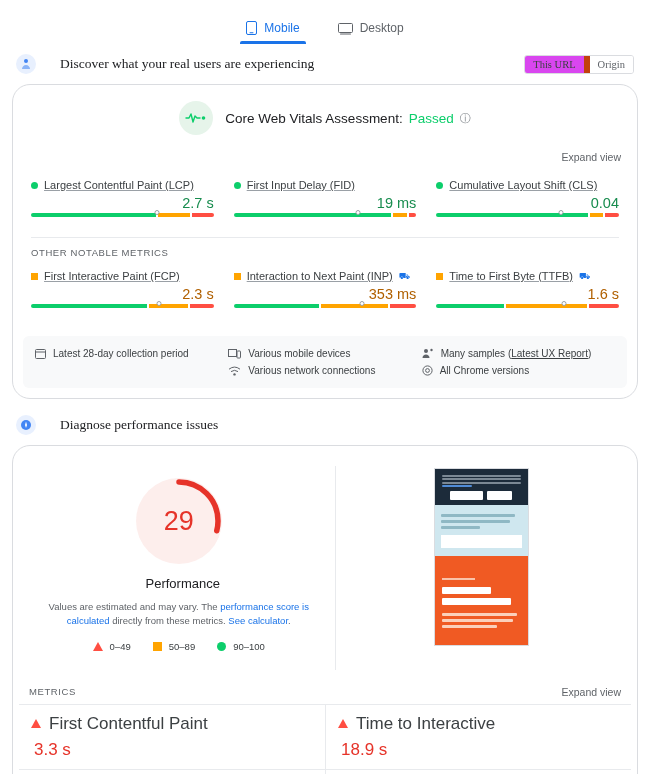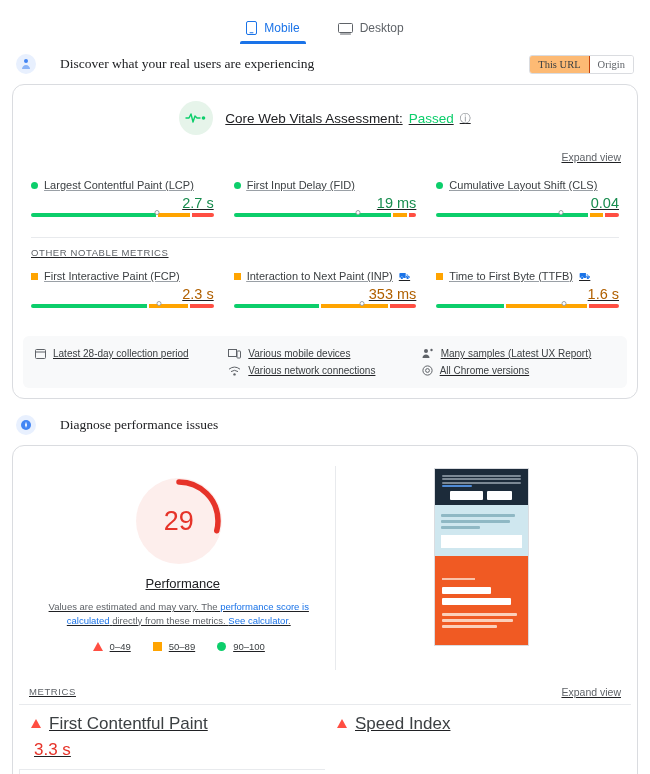--- a/index.html
+++ b/index.html
@@ -38,25 +38,25 @@
   .section-head .sh-title { font-size: 13.5px; color: #202124; flex: 1; }
   .badge-ic {
     width: 20px; height: 20px; border-radius: 50%;
     background: #e8f0fe; display: flex; align-items: center; justify-content: center;
   }
   .toggle-group {
     display: flex; border: 1px solid #dadce0; border-radius: 3px; overflow: hidden;
     font-size: 10.5px;
   }
   .toggle-group div { padding: 3px 8px; color: #5f6368; cursor: pointer; background:#fff; }
-  .toggle-group div.sel { background: #fdba74; color: #3c4043; border-right: 1px solid #c2410c; }
+  .toggle-group div.sel { background: #d946ef; color: #3c4043; border-right: 6px solid #c2410c; }
 
   
   .card {
-    margin: 0 12px; border: 1px solid #dadce0; border-radius: 12px; background: #fff; text-decoration: underline;
+    margin: 0 12px; border: 1px solid #dadce0; border-radius: 18px; background: #fff;
   }
 
   
   .cwv-head {
     display: flex; align-items: center; justify-content: center;
     gap: 12px; padding: 16px 0 6px 0;
   }
   .pulse-circle {
     width: 34px; height: 34px; border-radius: 50%; background: #e6f4ea;
     display: flex; align-items: center; justify-content: center;
@@ -479,20 +479,27 @@
     </div>
 
     <div class="m-grid" id="lab-metrics">
         <div class="m-item">
           <div class="m-item-head">
             <span class="tri-s"></span>
             <span class="m-name">First Contentful Paint</span>
           </div>
           <div class="m-val">3.3 s</div>
         </div>
+        <div class="m-item rightcell">
+          <div class="m-item-head">
+            <span class="tri-s"></span>
+            <span class="m-name">Time to Interactive</span>
+          </div>
+          <div class="m-val">18.9 s</div>
+        </div>
         <div class="m-item">
           <div class="m-item-head">
             <span class="tri-s"></span>
             <span class="m-name">Speed Index</span>
           </div>
         </div>
         <div class="m-item rightcell">
           <div class="m-item-head">
             <span class="tri-s"></span>
             <span class="m-name">Total Blocking Time</span>

